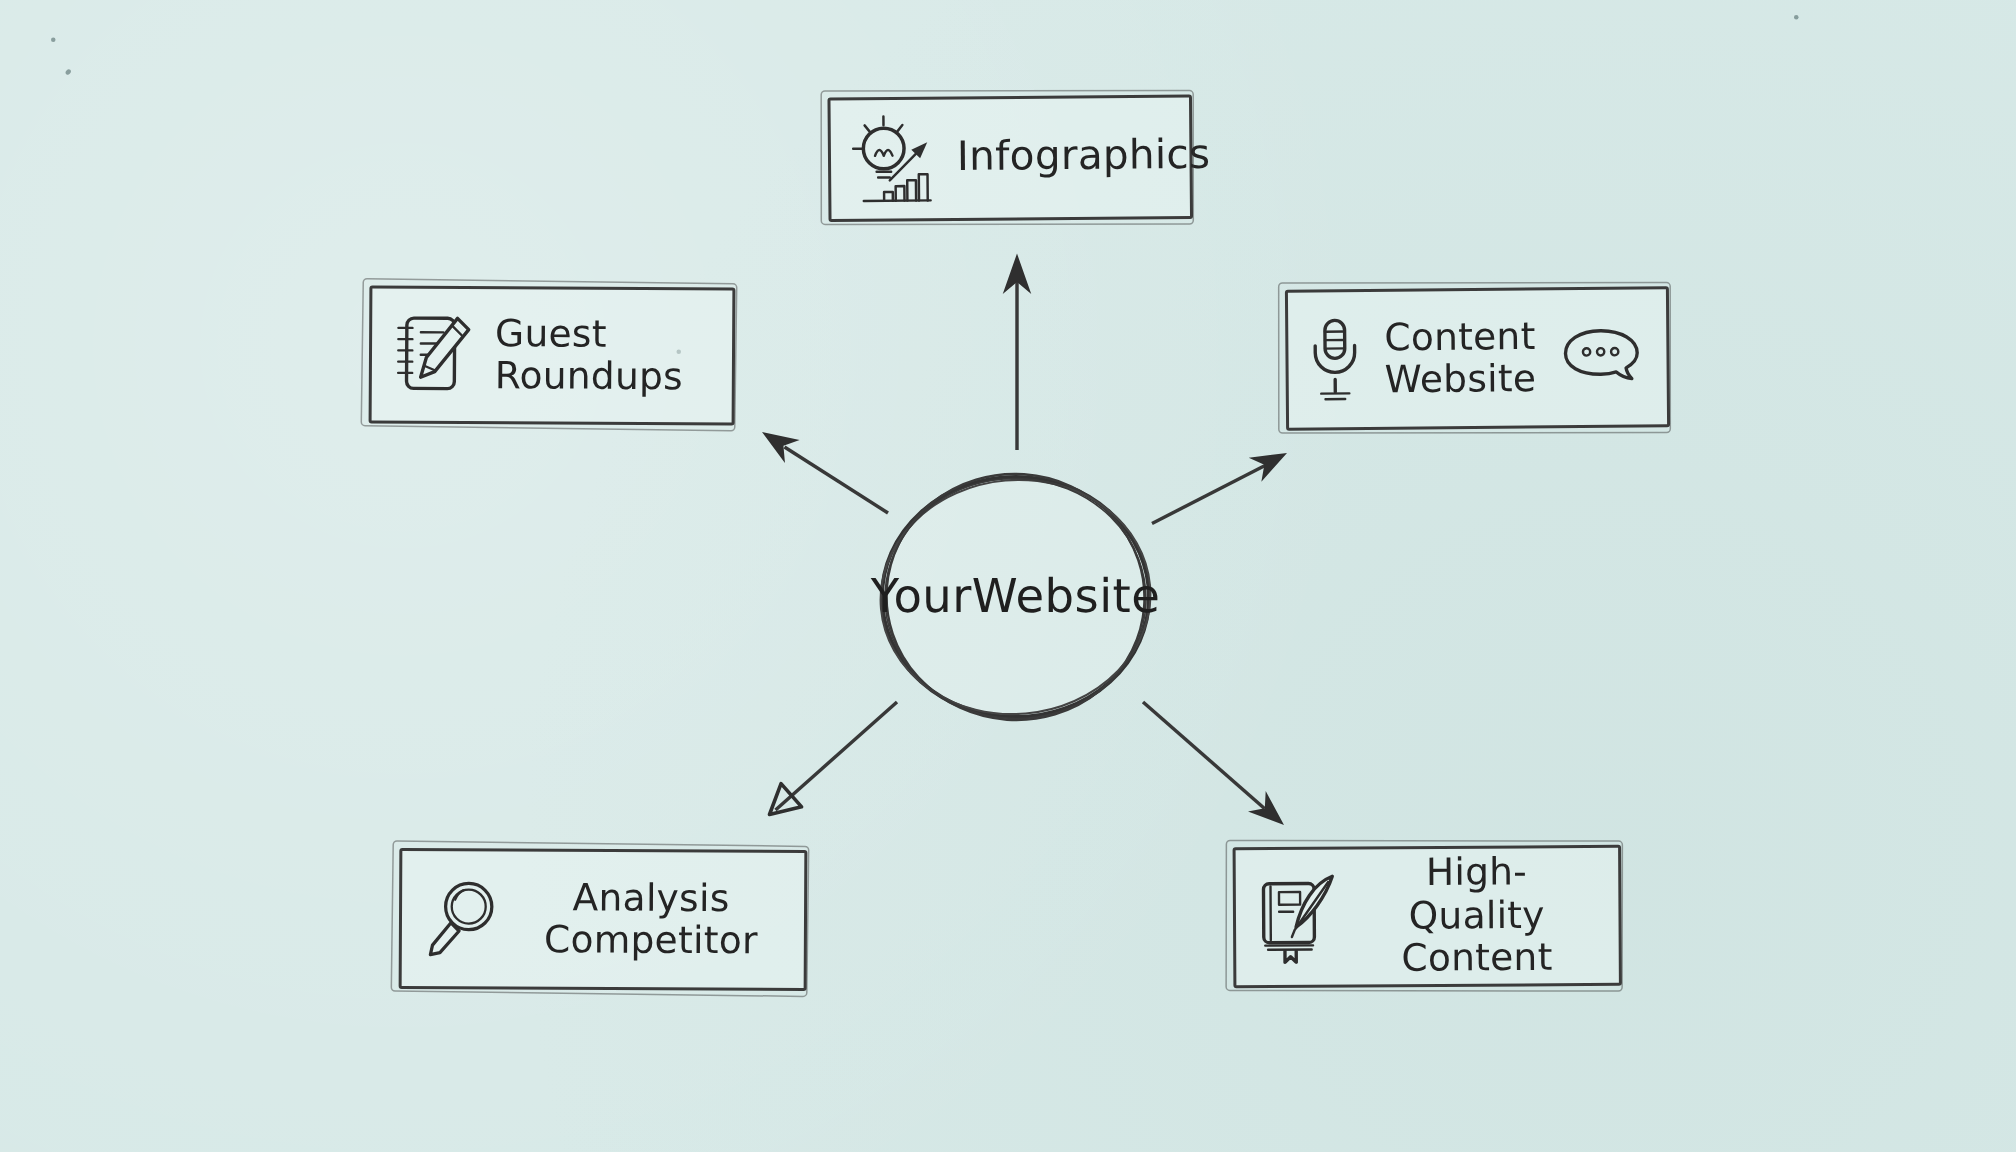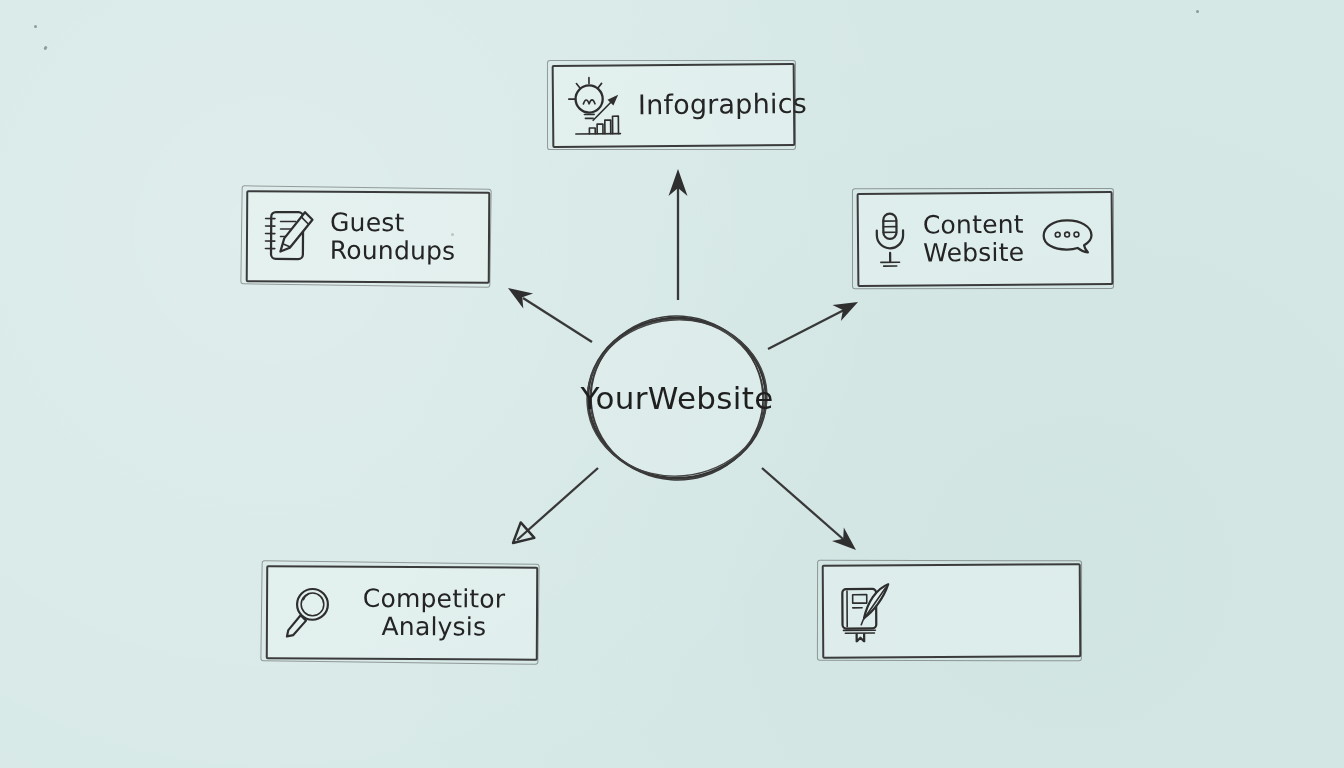--- a/index.html
+++ b/index.html
@@ -167,33 +167,37 @@
   <div class="node n-comp">
     <span class="icon">
       <svg width="58" height="62" viewBox="0 0 64 64">
         <circle class="ink" cx="38" cy="23" r="17"></circle>
         <circle class="ink-thin" cx="38" cy="23" r="12.5"></circle>
         <path class="ink-thin" d="M28 18 a13 13 0 0 1 6 -7"></path>
         <path class="ink paper-fill" d="M25 35 l6 6 L17 57 l-7 1.5 1.5 -7 Z"></path>
       </svg>
     </span>
     <span class="label centered">
+      <span>Analysis</span>
       <span>Competitor</span>
-      <span>Analysis</span>
     </span>
   </div>
 
   <div class="node n-high">
     <span class="icon">
       <svg width="60" height="62" viewBox="0 0 64 64">
         <rect class="ink" x="9" y="8" width="36" height="42" rx="4"></rect>
         <path class="ink-thin" d="M14 10 v38"></path>
         <path class="ink-thin" d="M10 52 h34 M12 55 h31"></path>
         <path class="ink" d="M24 56 v8 l4 -4 4 4 v-8"></path>
         <rect class="ink-thin" x="20" y="14" width="15" height="9"></rect>
         <path class="ink-thin" d="M20 28 h10"></path>
         <path class="ink paper-fill" d="M58 3 C45 8 36 22 32 39 C42 32 53 18 58 3 Z"></path>
         <path class="ink-thin" d="M55 7 L31 41 M31 41 l-2 5"></path>
       </svg>
     </span>
+    <span class="label centered">
+      <span>High-Quality</span>
+      <span>Content</span>
+    </span>
   </div>
 
 </div>
 
 </body></html>

